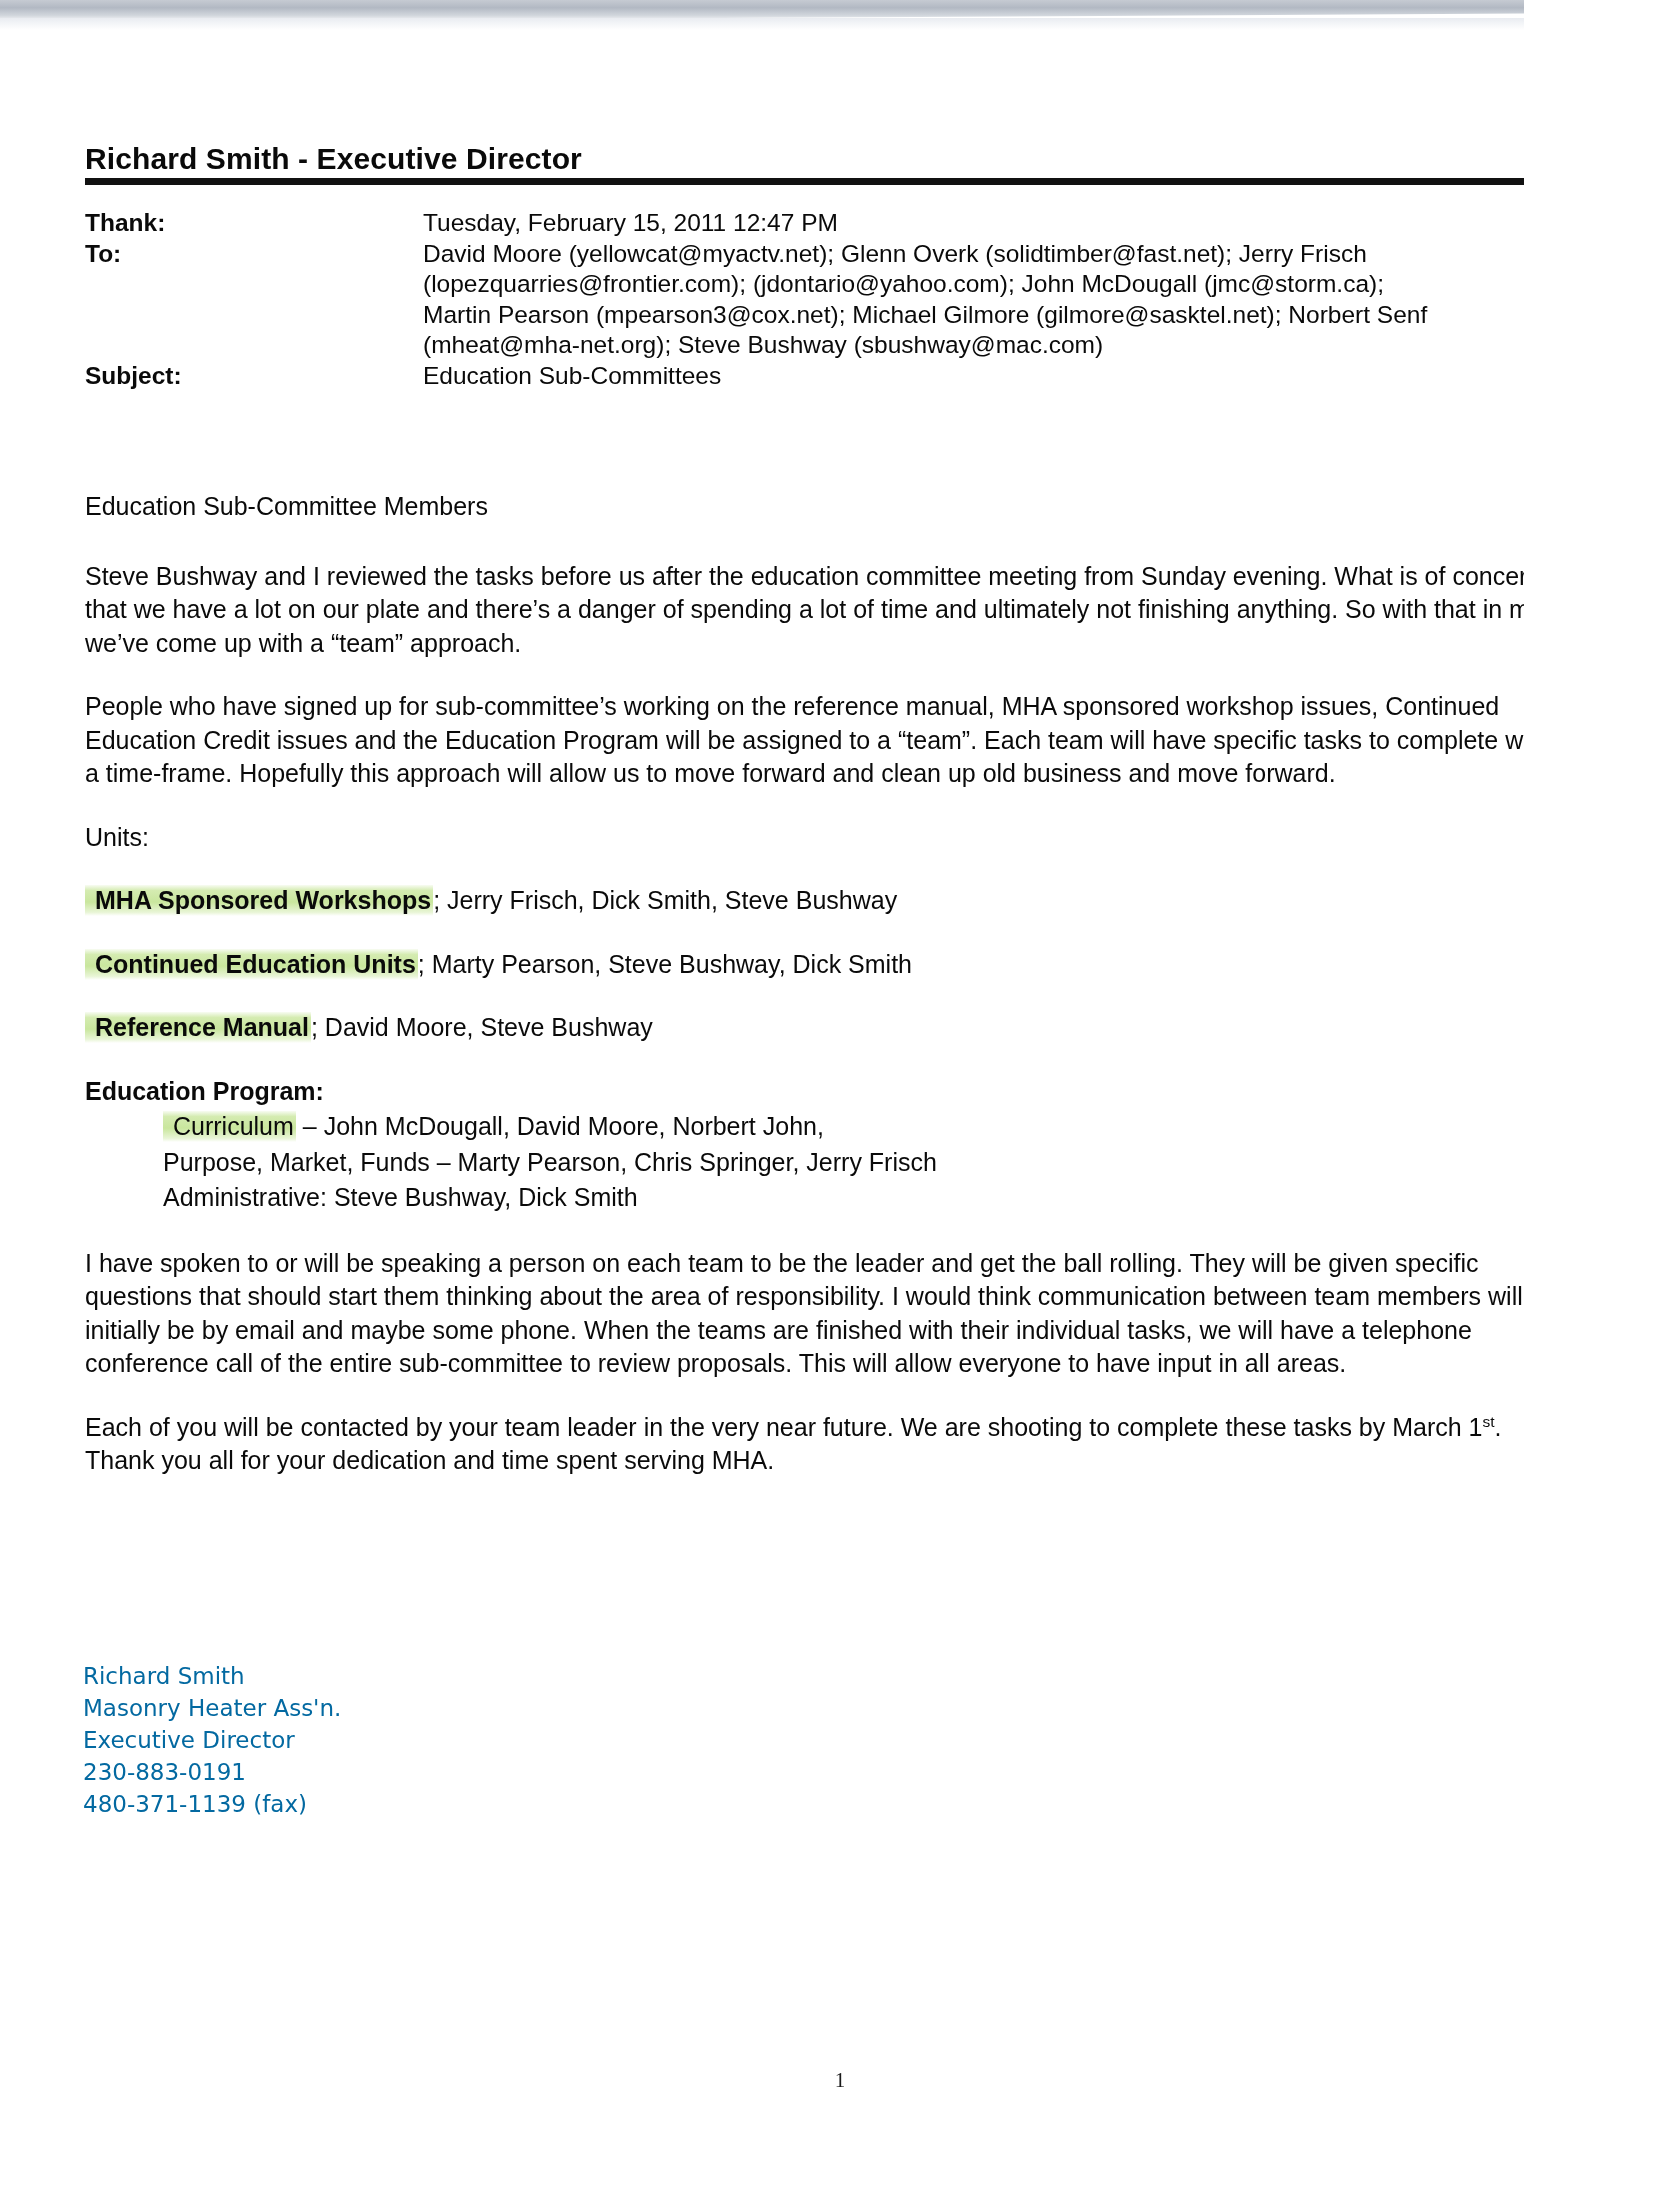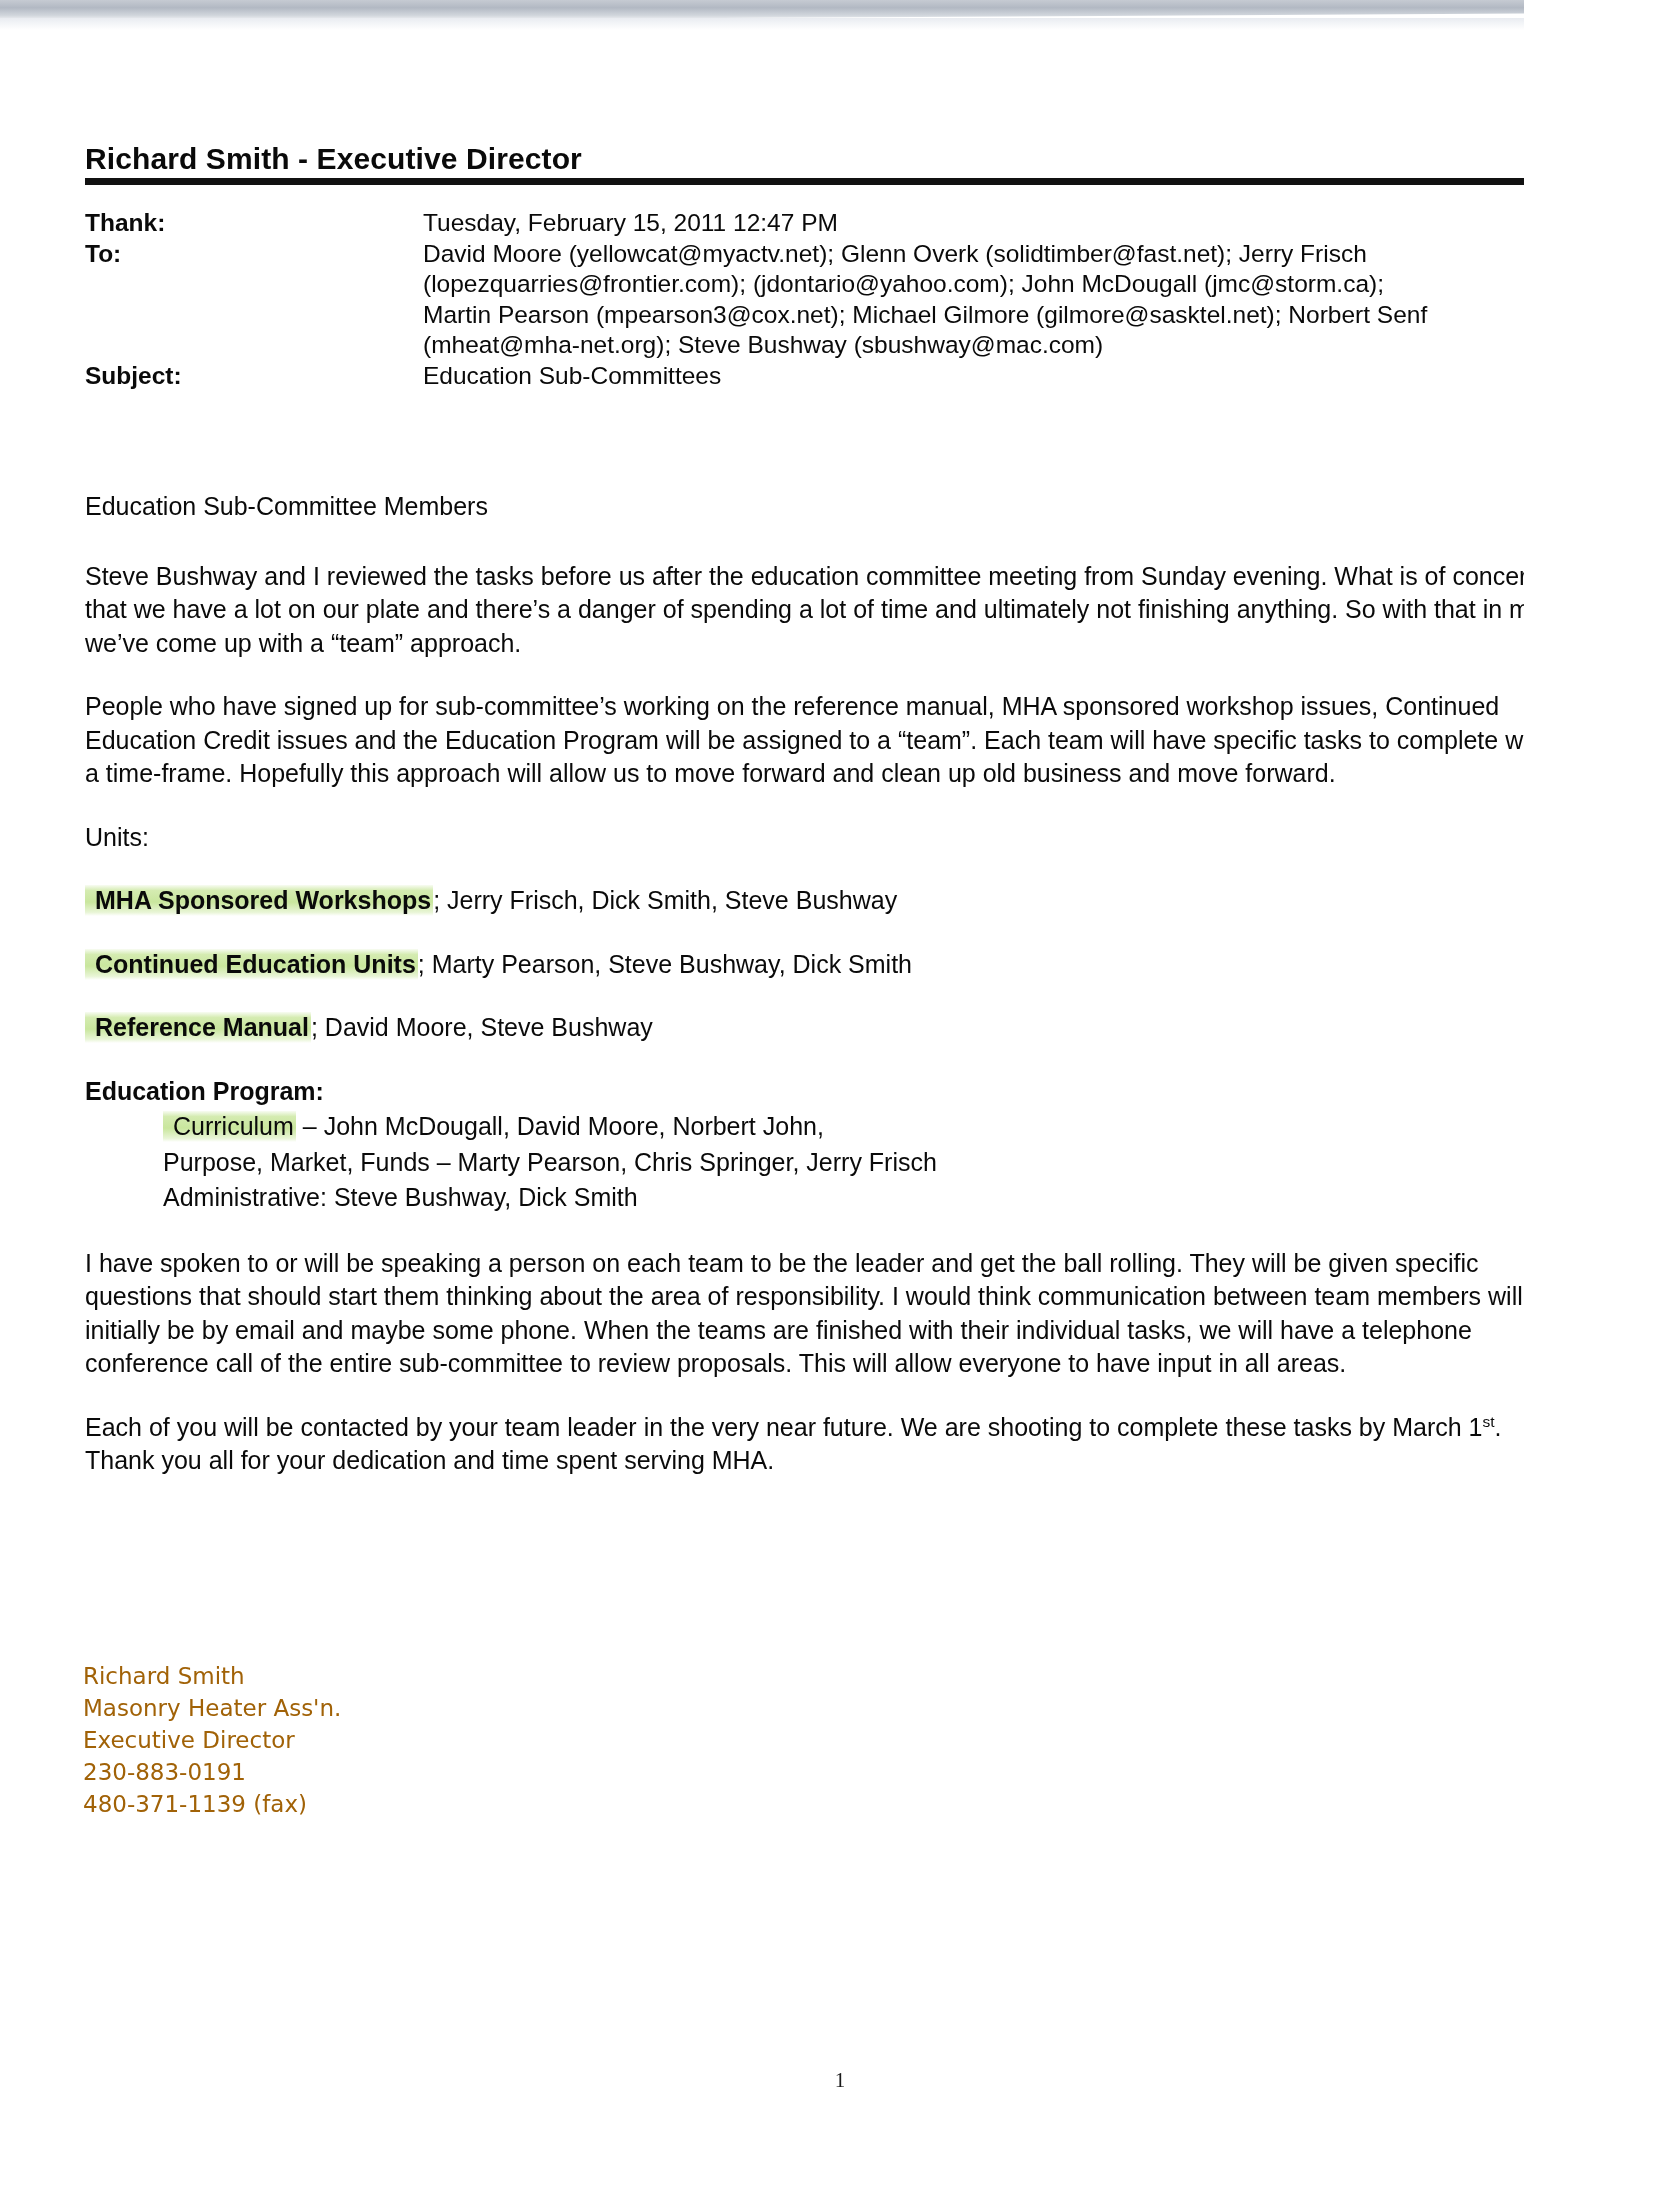--- a/index.html
+++ b/index.html
@@ -140,21 +140,21 @@
   }
 
   
   .signature {
     position: absolute;
     left: 83px;
     top: 1660px;
     font-family: "DejaVu Sans", sans-serif;
     font-size: 23px;
     line-height: 32px;
-    color: #a16207;
+    color: #0369a1;
   }
   .signature div { white-space: nowrap; }
 
   
   .page-num {
     position: absolute;
     left: 0;
     top: 2068px;
     width: 1680px;
     text-align: center;

